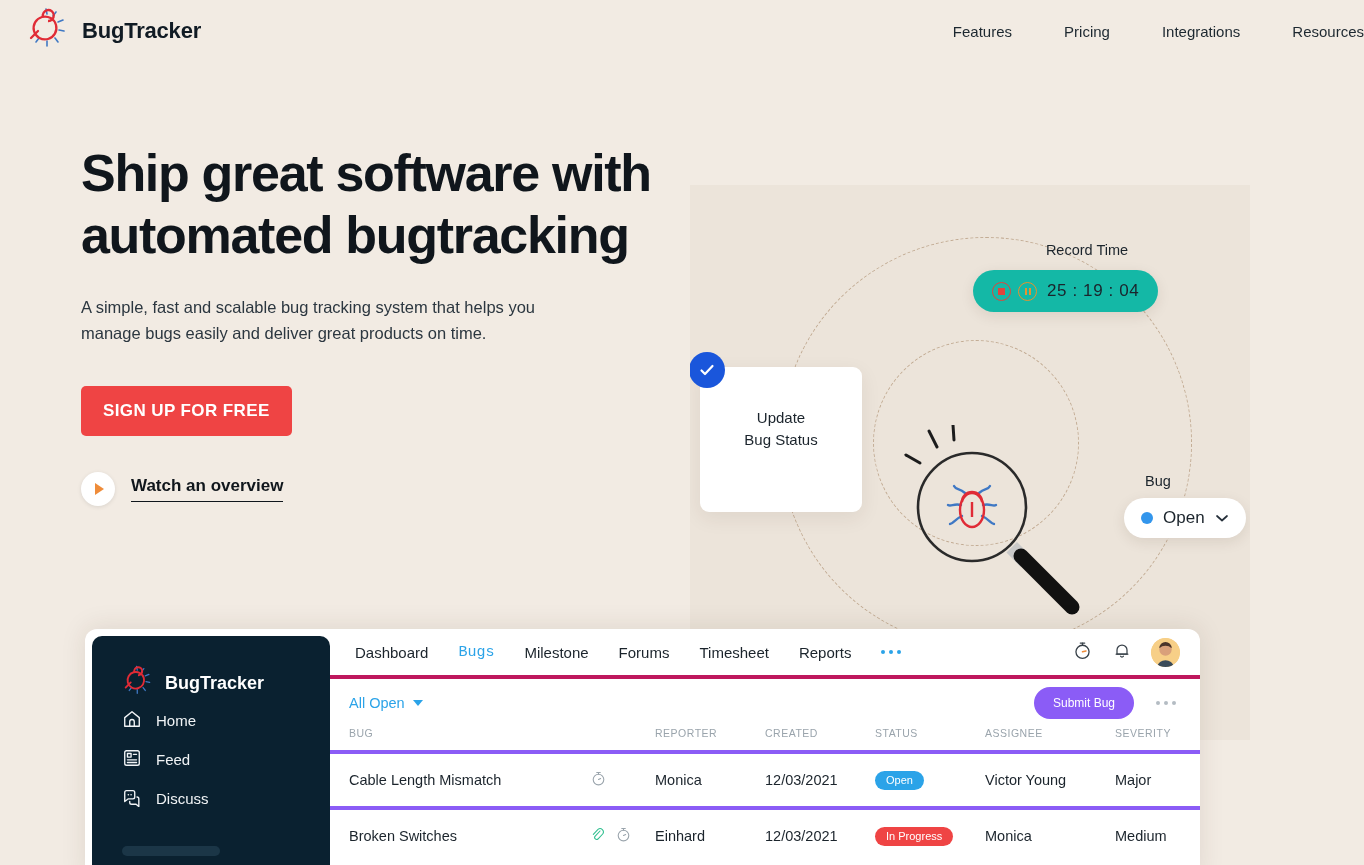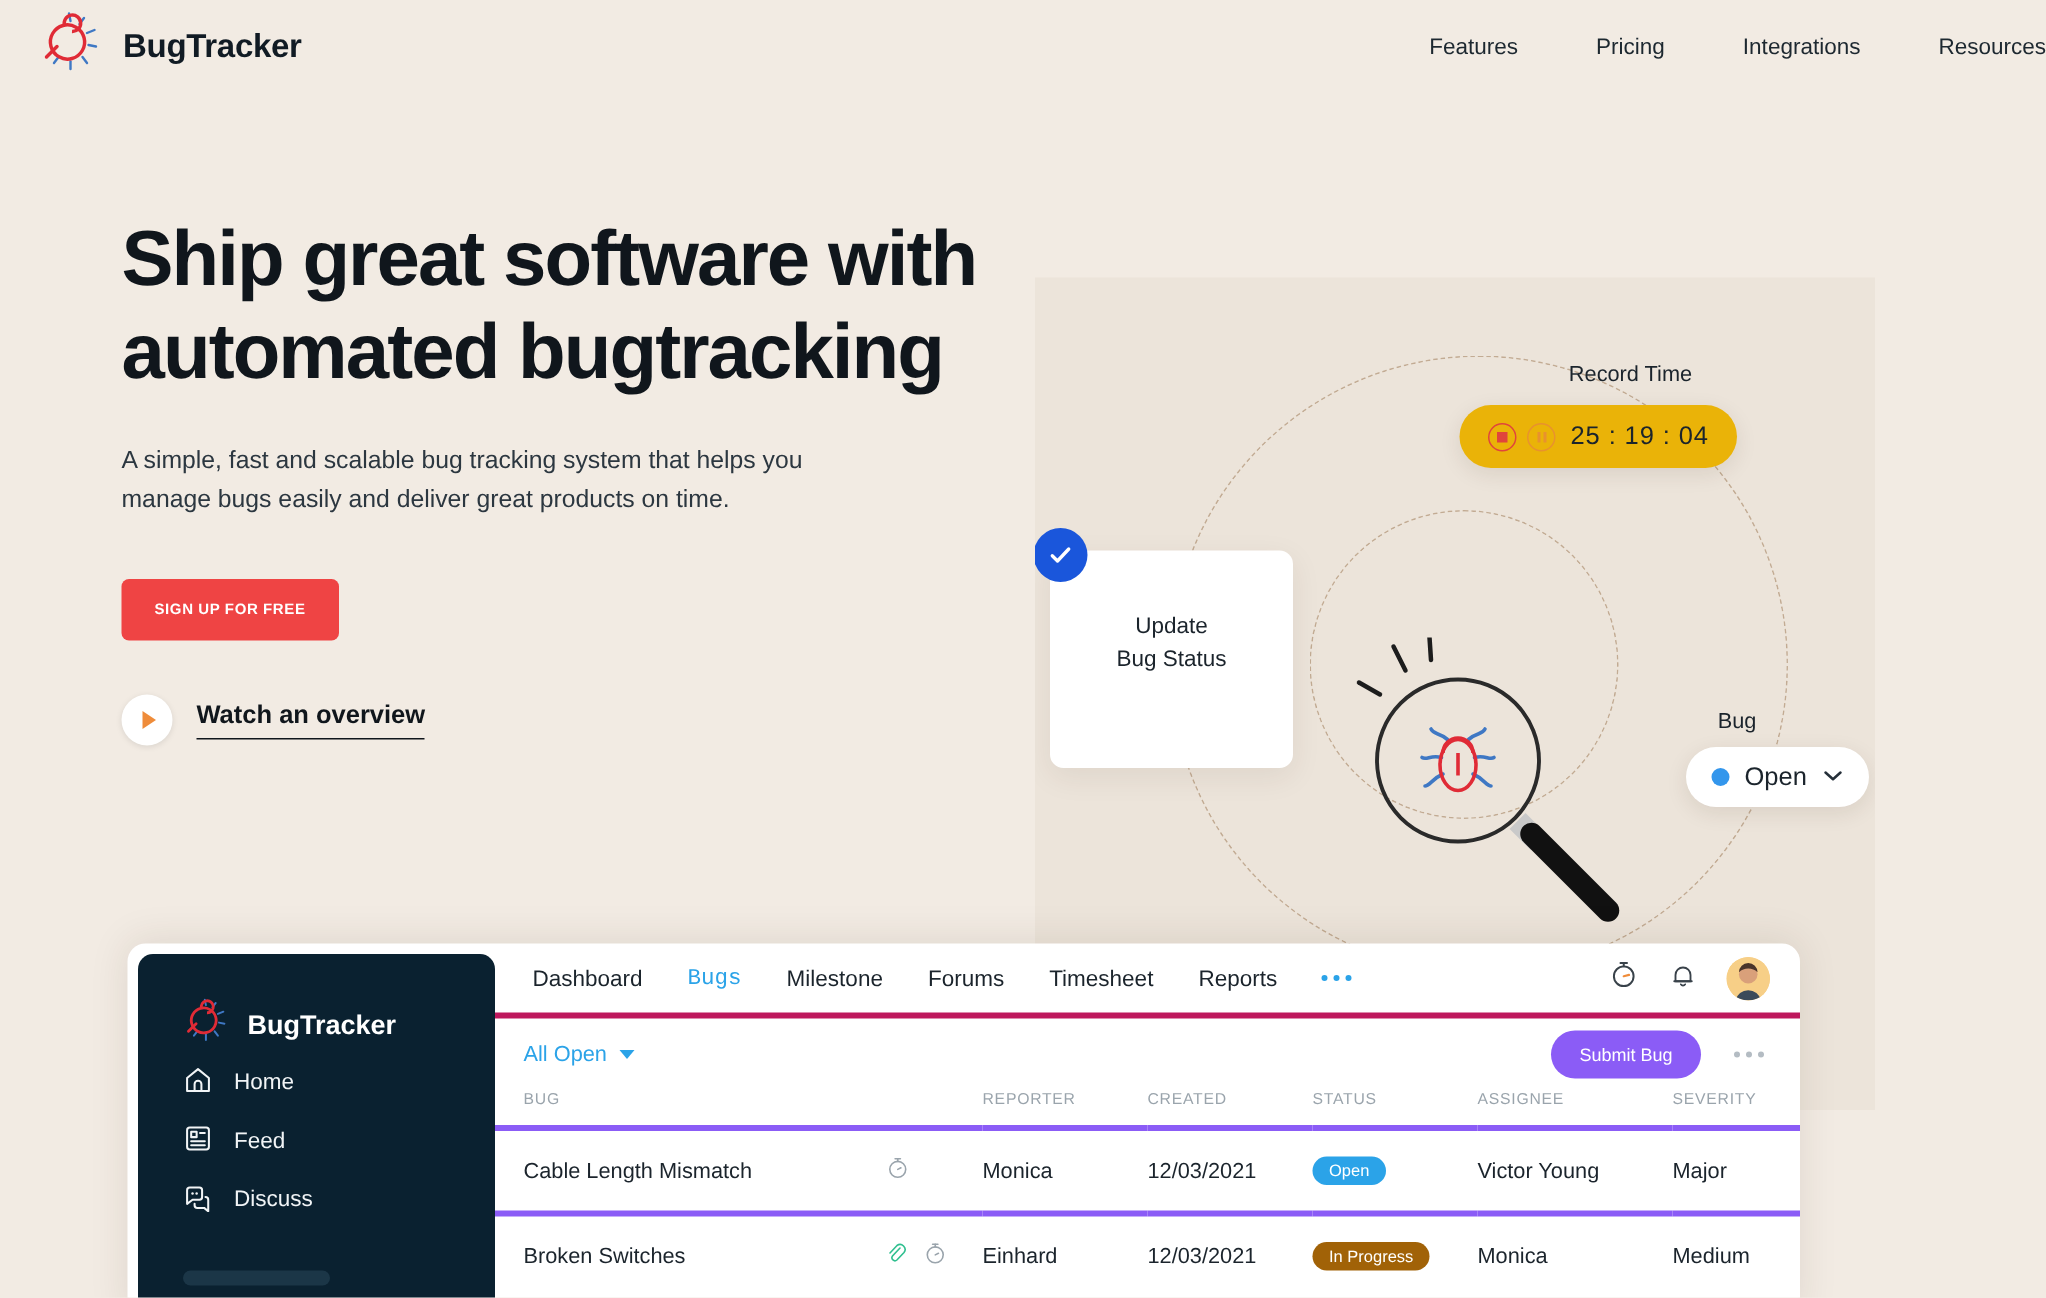--- a/index.html
+++ b/index.html
@@ -28,21 +28,21 @@
     font-size: 52px; line-height: 62px; font-weight: bold;
     letter-spacing: -1.3px; color: #10161c;
   }
   .hero-sub {
     margin-top: 28px; font-size: 16.5px; line-height: 26px;
     color: #2c3740; max-width: 500px;
   }
   .cta {
     display: inline-block; margin-top: 40px;
     background: #ef4444; color: #fff; border: none; border-radius: 5px;
-    font-size: 10px; font-weight: bold; letter-spacing: 0.4px;
+    font-size: 17px; font-weight: bold; letter-spacing: 0.4px;
     padding: 15px 22px; cursor: pointer;
     font-family: "Liberation Sans", sans-serif;
   }
   .watch { display: flex; align-items: center; gap: 16px; margin-top: 36px; }
   .play-btn {
     width: 34px; height: 34px; border-radius: 50%; background: #fff;
     display: flex; align-items: center; justify-content: center;
     box-shadow: 0 1px 4px rgba(0,0,0,.10); cursor: pointer;
   }
   .play-tri {
@@ -65,21 +65,21 @@
   }
   .ring-outer { width: 412px; height: 412px; left: 90px; top: 52px; }
   .ring-inner { width: 206px; height: 206px; left: 183px; top: 155px; }
 
   .rec-label {
     position: absolute; left: 322px; top: 57px; width: 150px;
     text-align: center; font-size: 14.5px; color: #1b242c;
   }
   .timer-pill {
     position: absolute; left: 283px; top: 85px;
-    background: #eab308; border-radius: 22px; height: 42px;
+    background: #14b8a6; border-radius: 22px; height: 42px;
     display: flex; align-items: center; gap: 7px; padding: 0 19px;
     box-shadow: 0 4px 14px rgba(60,40,20,.10);
   }
   .ico-circle {
     width: 19px; height: 19px; border-radius: 50%;
     display: flex; align-items: center; justify-content: center;
   }
   .ico-stop { border: 1.8px solid #e0453c; }
   .ico-stop i { width: 7px; height: 7px; background: #e0453c; display: block; }
   .ico-pause { border: 1.8px solid #e8922e; gap: 2px; }
@@ -174,21 +174,21 @@
     color: #9aa4ac; text-align: left; padding: 0 0 11px 0;
   }
   td { font-size: 14.5px; color: #1b242c; padding: 16px 0; border-top: 4px solid #8b5cf6; }
   thead th:first-child, tbody td:first-child { padding-left: 19px; }
   .row-icons { display: flex; align-items: center; gap: 9px; }
   .pill {
     display: inline-block; border-radius: 10px; color: #fff;
     font-size: 11px; padding: 3.5px 11px;
   }
   .pill-open { background: #2ba3e8; }
-  .pill-prog { background: #a16207; }
+  .pill-prog { background: #ef4444; }
   .c-bug { width: 260px; } .c-ic { width: 65px; } .c-rep { width: 110px; }
   .c-cre { width: 110px; } .c-sta { width: 110px; } .c-asg { width: 130px; }
 </style>
 </head>
 <body>
 
 <header class="site-header">
   <div class="brand">
     <span>
       <svg width="44" height="44" viewBox="0 0 44 44">

